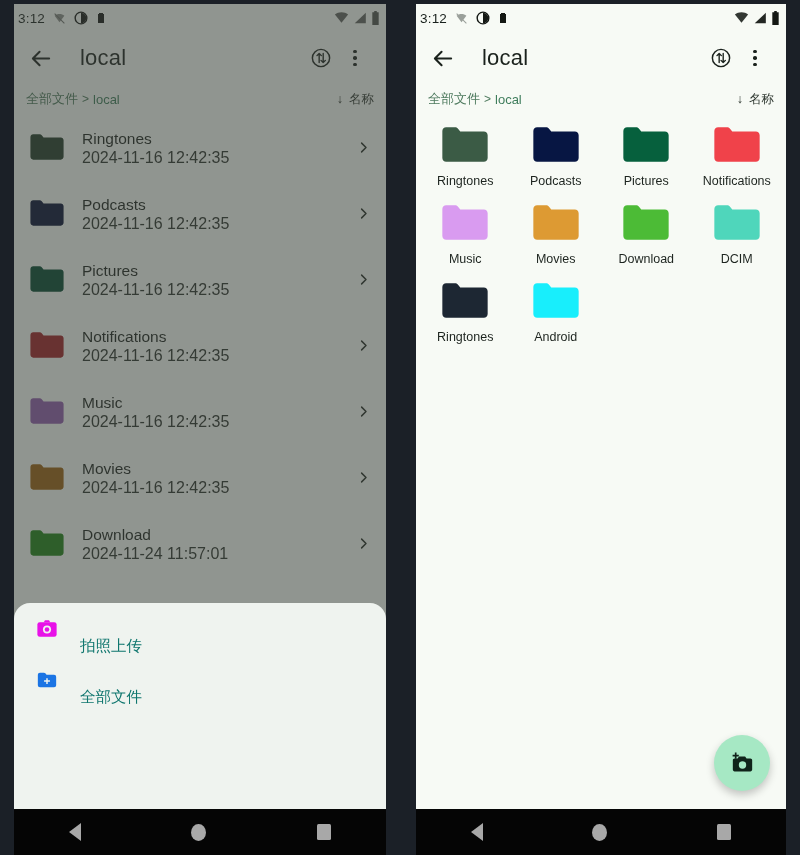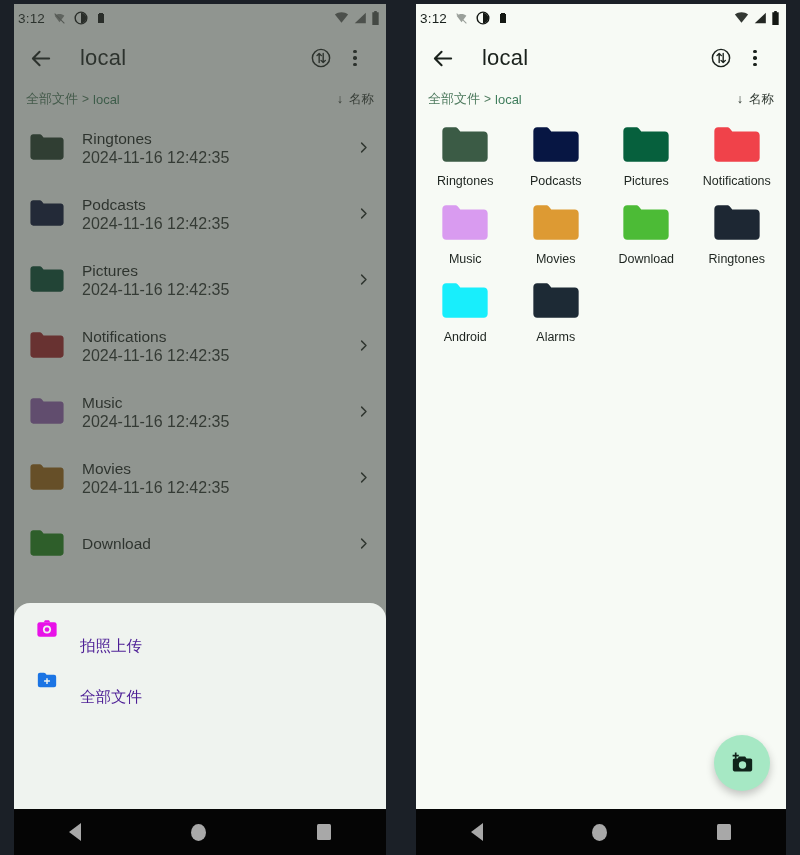--- a/index.html
+++ b/index.html
@@ -58,21 +58,21 @@
   
   .scrim{position:absolute;left:0;right:0;top:0;bottom:46px;background:rgba(60,66,60,.55);}
 
   
   .sheet{
     position:absolute;left:0;right:0;bottom:46px;height:206px;
     background:#eff3ef;border-radius:16px 16px 0 0;overflow:hidden;
   }
   .sheet-item{height:51px;display:flex;align-items:center;padding:0 14px 0 22px;}
   .sheet-ic{width:22px;height:22px;flex:0 0 22px;display:flex;align-items:center;justify-content:center;margin-right:22px;}
-  .sheet-lbl{font-size:15.5px;color:#4c1d95;margin-top:36px;}
+  .sheet-lbl{font-size:15.5px;color:#0f766e;margin-top:36px;}
 
   
   .grid{display:grid;grid-template-columns:repeat(4,1fr);padding:6px 4px 0 4px;}
   .cell{display:flex;flex-direction:column;align-items:center;padding:4px 0 10px;}
   .cell-lbl{font-size:12.5px;color:#1d241f;margin-top:9px;text-align:center;white-space:nowrap;}
 
   
   .fab{
     position:absolute;right:16px;bottom:64px;width:56px;height:56px;border-radius:50%;
     background:#a6e8c4;display:flex;align-items:center;justify-content:center;
@@ -256,20 +256,21 @@
               </div>
             </div>
             <div class="row">
               <div class="row-ic">
                 <svg width="38" height="30" viewBox="0 0 48 38" class="folder">
                   <path fill="#1e8216" d="M3 6.5C3 4.6 4.6 3 6.5 3h8.2c1 0 2 .45 2.65 1.25L19.6 7H41.5C43.4 7 45 8.6 45 10.5v21c0 1.9-1.6 3.5-3.5 3.5h-35C4.6 35 3 33.4 3 31.5z"></path>
                 </svg>
               </div>
               <div class="row-txt">
                 <div class="row-name">Download</div>
+                <div class="row-sub">2024-11-24 11:57:01</div>
               </div>
               <div class="chev">
                 <svg width="15" height="15" viewBox="0 0 24 24">
                   <path fill="none" stroke="#222a23" stroke-width="2.3" stroke-linecap="round" stroke-linejoin="round" d="M9 5l7 7-7 7"></path>
                 </svg>
               </div>
             </div>
           </div>
       </div>
 
@@ -410,35 +411,35 @@
               <div class="cell-lbl">Movies</div>
             </div>
             <div class="cell">
               <svg width="52" height="41" viewBox="0 0 48 38" class="folder">
                 <path fill="#4cbb36" d="M3 6.5C3 4.6 4.6 3 6.5 3h8.2c1 0 2 .45 2.65 1.25L19.6 7H41.5C43.4 7 45 8.6 45 10.5v21c0 1.9-1.6 3.5-3.5 3.5h-35C4.6 35 3 33.4 3 31.5z"></path>
               </svg>
               <div class="cell-lbl">Download</div>
             </div>
             <div class="cell">
               <svg width="52" height="41" viewBox="0 0 48 38" class="folder">
+                <path fill="#4fd6bb" d="M3 6.5C3 4.6 4.6 3 6.5 3h8.2c1 0 2 .45 2.65 1.25L19.6 7H41.5C43.4 7 45 8.6 45 10.5v21c0 1.9-1.6 3.5-3.5 3.5h-35C4.6 35 3 33.4 3 31.5z"></path>
+              </svg>
+              <div class="cell-lbl">DCIM</div>
+            </div>
+            <div class="cell">
+              <svg width="52" height="41" viewBox="0 0 48 38" class="folder">
                 <path fill="#1d2733" d="M3 6.5C3 4.6 4.6 3 6.5 3h8.2c1 0 2 .45 2.65 1.25L19.6 7H41.5C43.4 7 45 8.6 45 10.5v21c0 1.9-1.6 3.5-3.5 3.5h-35C4.6 35 3 33.4 3 31.5z"></path>
               </svg>
               <div class="cell-lbl">Ringtones</div>
             </div>
             <div class="cell">
               <svg width="52" height="41" viewBox="0 0 48 38" class="folder">
                 <path fill="#18eefc" d="M3 6.5C3 4.6 4.6 3 6.5 3h8.2c1 0 2 .45 2.65 1.25L19.6 7H41.5C43.4 7 45 8.6 45 10.5v21c0 1.9-1.6 3.5-3.5 3.5h-35C4.6 35 3 33.4 3 31.5z"></path>
               </svg>
               <div class="cell-lbl">Android</div>
-            </div>
-            <div class="cell">
-              <svg width="52" height="41" viewBox="0 0 48 38" class="folder">
-                <path fill="#1d2a35" d="M3 6.5C3 4.6 4.6 3 6.5 3h8.2c1 0 2 .45 2.65 1.25L19.6 7H41.5C43.4 7 45 8.6 45 10.5v21c0 1.9-1.6 3.5-3.5 3.5h-35C4.6 35 3 33.4 3 31.5z"></path>
-              </svg>
-              <div class="cell-lbl">Alarms</div>
             </div>
           </div>
       </div>
 
       <div class="fab">
         <svg width="27" height="27" viewBox="0 0 24 24">
           <path fill="#10231a" d="M5 7.5h2.6l1.3-1.7h5.4l1.3 1.7H19c.9 0 1.6.7 1.6 1.6v8.3c0 .9-.7 1.6-1.6 1.6H5c-.9 0-1.6-.7-1.6-1.6V9.1C3.4 8.2 4.1 7.5 5 7.5z"></path>
           <circle cx="12" cy="13.3" r="3.3" fill="#a6e8c4"></circle>
           <path fill="#10231a" d="M5.2 2.2h1.5v2h2v1.5h-2v2H5.2v-2h-2V4.2h2z"></path>
         </svg>

